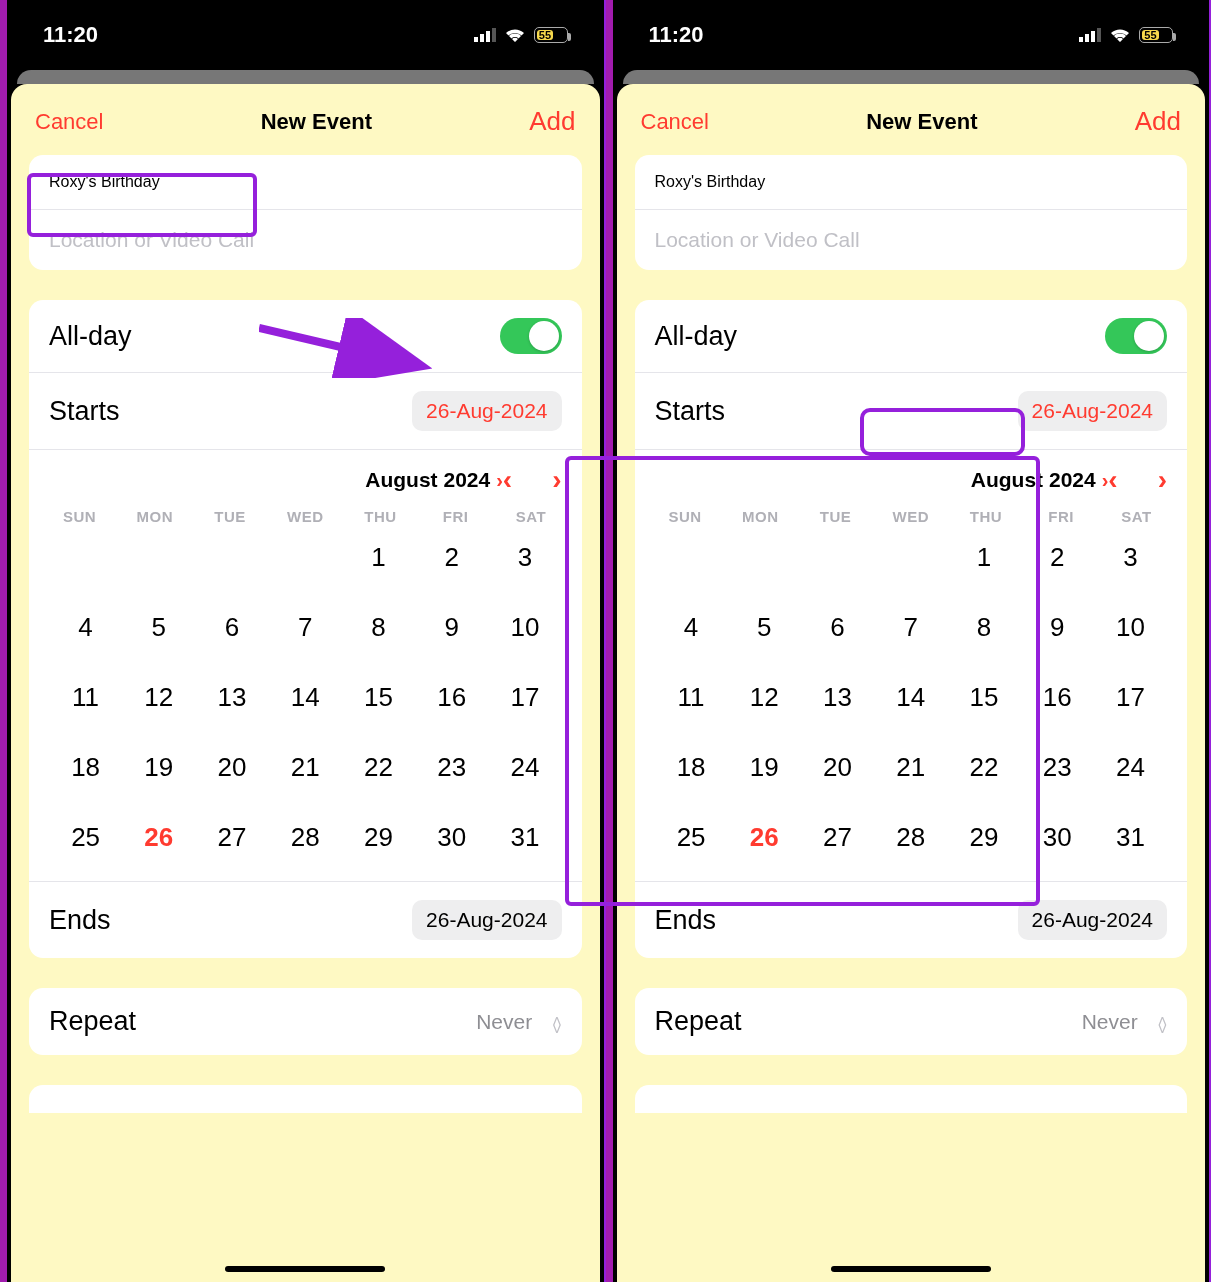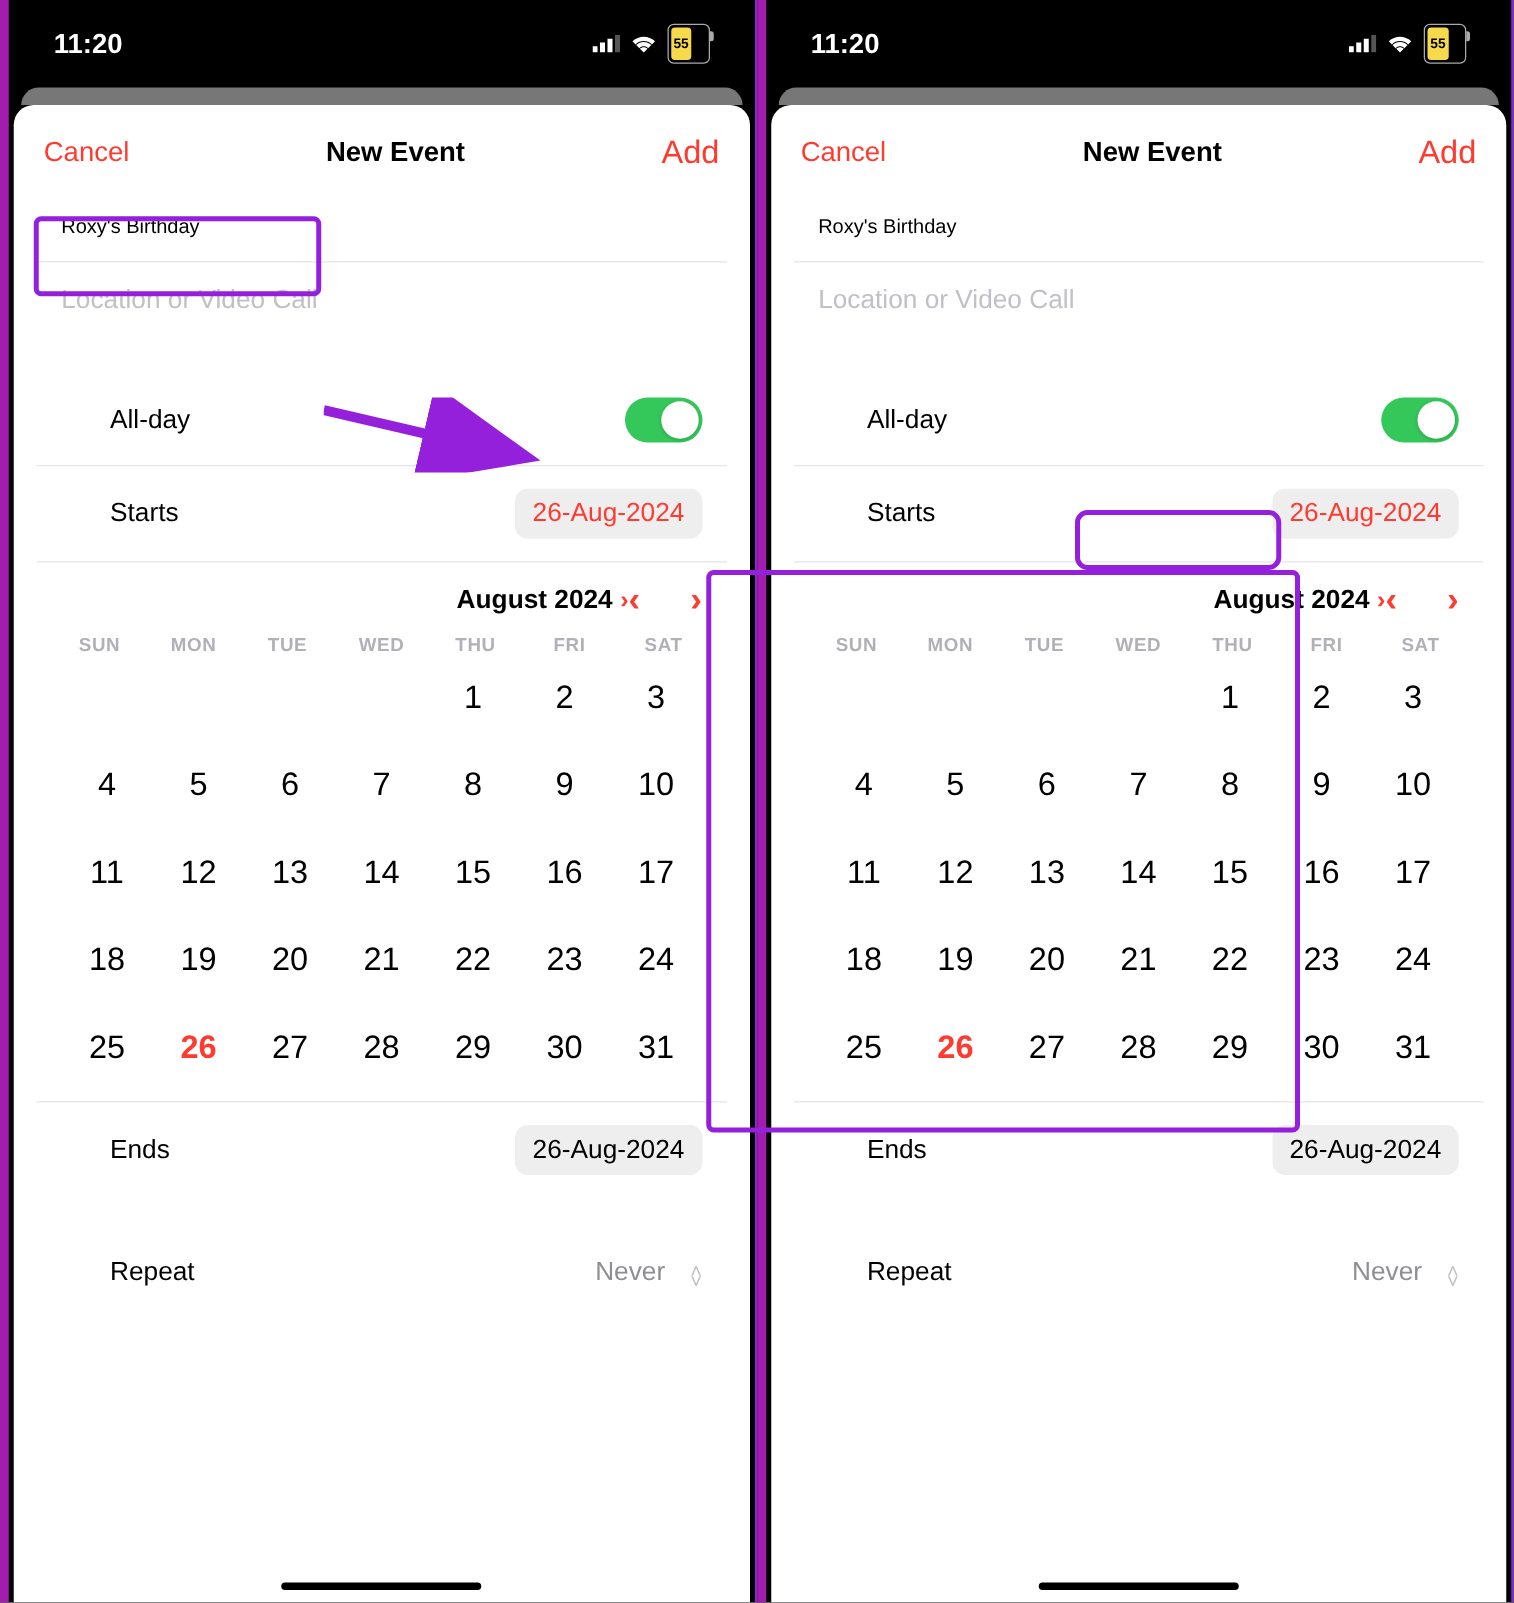--- a/index.html
+++ b/index.html
@@ -2,37 +2,37 @@
 <html><head>
 <meta charset="utf-8">
 <style>
   * { box-sizing: border-box; margin: 0; padding: 0; font-family: -apple-system, BlinkMacSystemFont, "Segoe UI", Helvetica, Arial, sans-serif; }
   body { background: #fff; width: 1211px; height: 1282px; display: flex; }
   .phone { width: 50%; height: 100%; background: #000; position: relative; border-left: 7px solid #a21caf; border-right: 2px solid #9520db; display:flex; flex-direction:column; }
   .notch { position:absolute; top:24px; left:50%; transform:translateX(-50%); width:150px; height:42px; background:#000; border-radius:30px; z-index:50;}
   .status-bar { height:70px; display:flex; align-items:center; justify-content:space-between; padding:0 36px; color:#fff; font-weight:600; font-size:22px; }
   .status-right { display:flex; align-items:center; gap:8px; }
   .status-right svg { display:block; }
-  .battery-box { width:34px; height:32px; border:1.5px solid #aaa; border-radius:5px; display:flex; align-items:center; padding:2px; position:relative; }
+  .battery-box { width:34px; height:16px; border:1.5px solid #aaa; border-radius:5px; display:flex; align-items:center; padding:2px; position:relative; }
   .battery-box::after { content:""; position:absolute; right:-4px; top:5px; width:3px; height:8px; background:#aaa; border-radius:0 2px 2px 0; }
   .battery-fill { width:60%; height:100%; background:#f7d94c; border-radius:3px; display:flex; align-items:center; justify-content:center; font-size:11px; font-weight:700; color:#000; }
 
   .stack-back { margin:0 10px; height:14px; background:#777; border-radius:14px 14px 0 0; }
-  .sheet { flex:1; background:#ffffff; border-radius:16px 16px 0 0; margin:0 4px; display:flex; flex-direction:column; overflow:hidden; position:relative; }
+  .sheet { flex:1; background:#fef9c3; border-radius:16px 16px 0 0; margin:0 4px; display:flex; flex-direction:column; overflow:hidden; position:relative; }
   .sheet-header { display:flex; align-items:center; justify-content:space-between; padding:22px 24px 18px; }
   .sheet-header .cancel { color:#ff3b30; font-size:22px; }
   .sheet-header .title { font-size:22px; font-weight:600; }
   .sheet-header .add { color:#ff3b30; font-size:26px; font-weight:400; }
 
   .section { background:#fff; border-radius:14px; margin:0 18px 30px; overflow:hidden; }
   .row { padding:18px 20px; display:flex; align-items:center; justify-content:space-between; }
   .row + .row, .row + .calendar-block, .calendar-block + .row, .row.sep-top { border-top:1px solid #e5e5ea; }
   .title-field { font-size:16px; color:#000; }
   .placeholder { font-size:21px; color:#c0c0c6; }
-  .label { font-size:21px; color:#000;margin-left:39px; }
+  .label { font-size:27px; color:#000; }
 
   .toggle { width:62px; height:36px; background:#34c759; border-radius:20px; position:relative; }
   .toggle::after { content:""; width:30px; height:30px; background:#fff; border-radius:50%; position:absolute; top:3px; right:3px; box-shadow:0 1px 3px rgba(0,0,0,.2); }
 
   .pill { background:#eeeeef; color:#000; border-radius:10px; padding:8px 14px; font-size:21px; }
   .pill.red { color:#ff3b30; }
 
   .calendar-block { padding:14px 20px 10px; }
   .month-row { display:flex; align-items:center; justify-content:flex-end; margin-bottom:12px; }
   .month-label { font-weight:700; font-size:21px; display:flex; align-items:center; gap:6px; }

